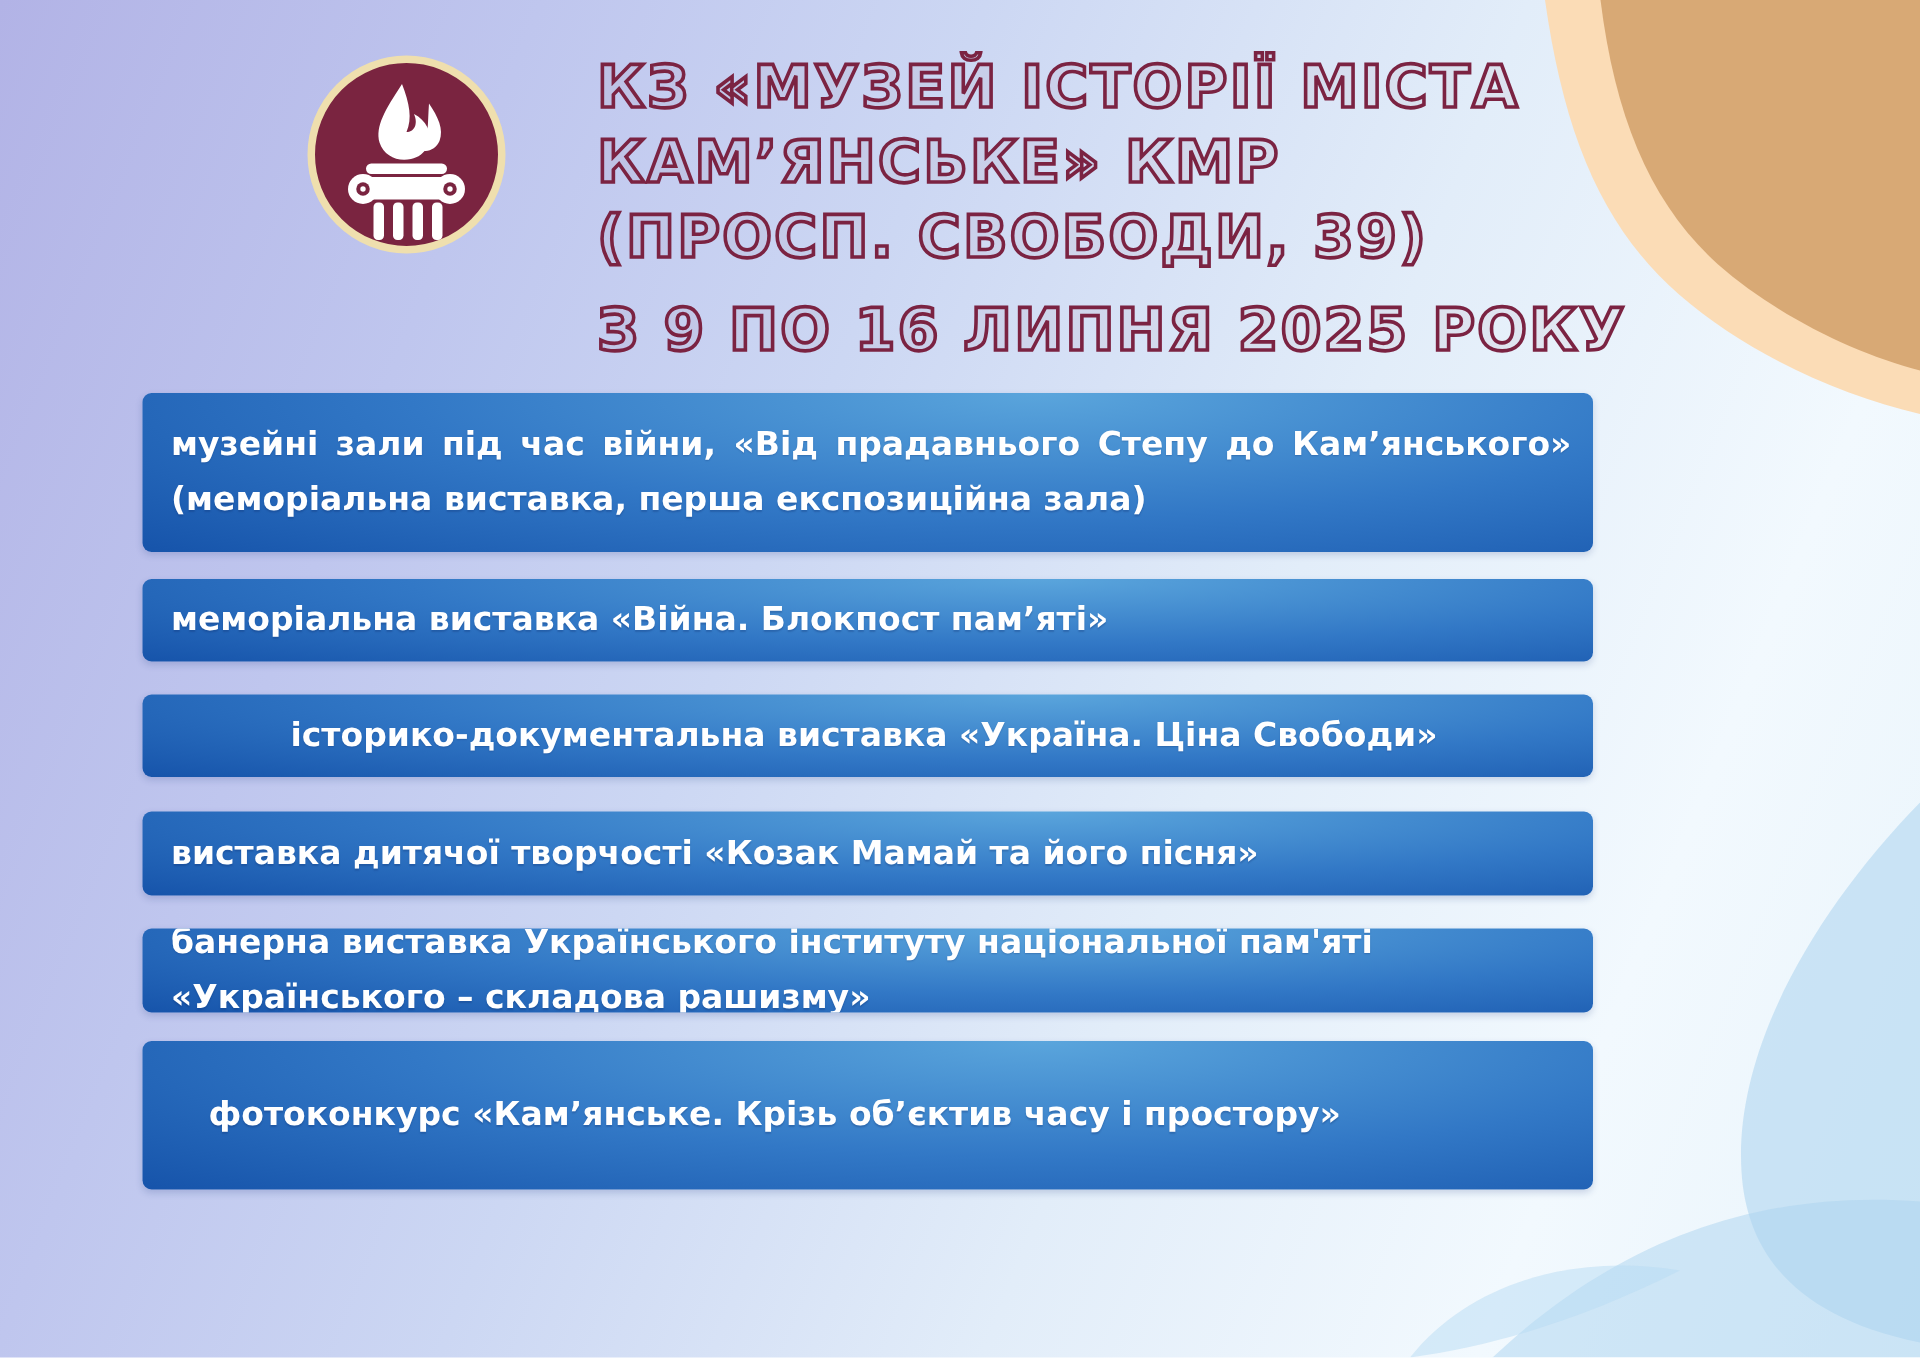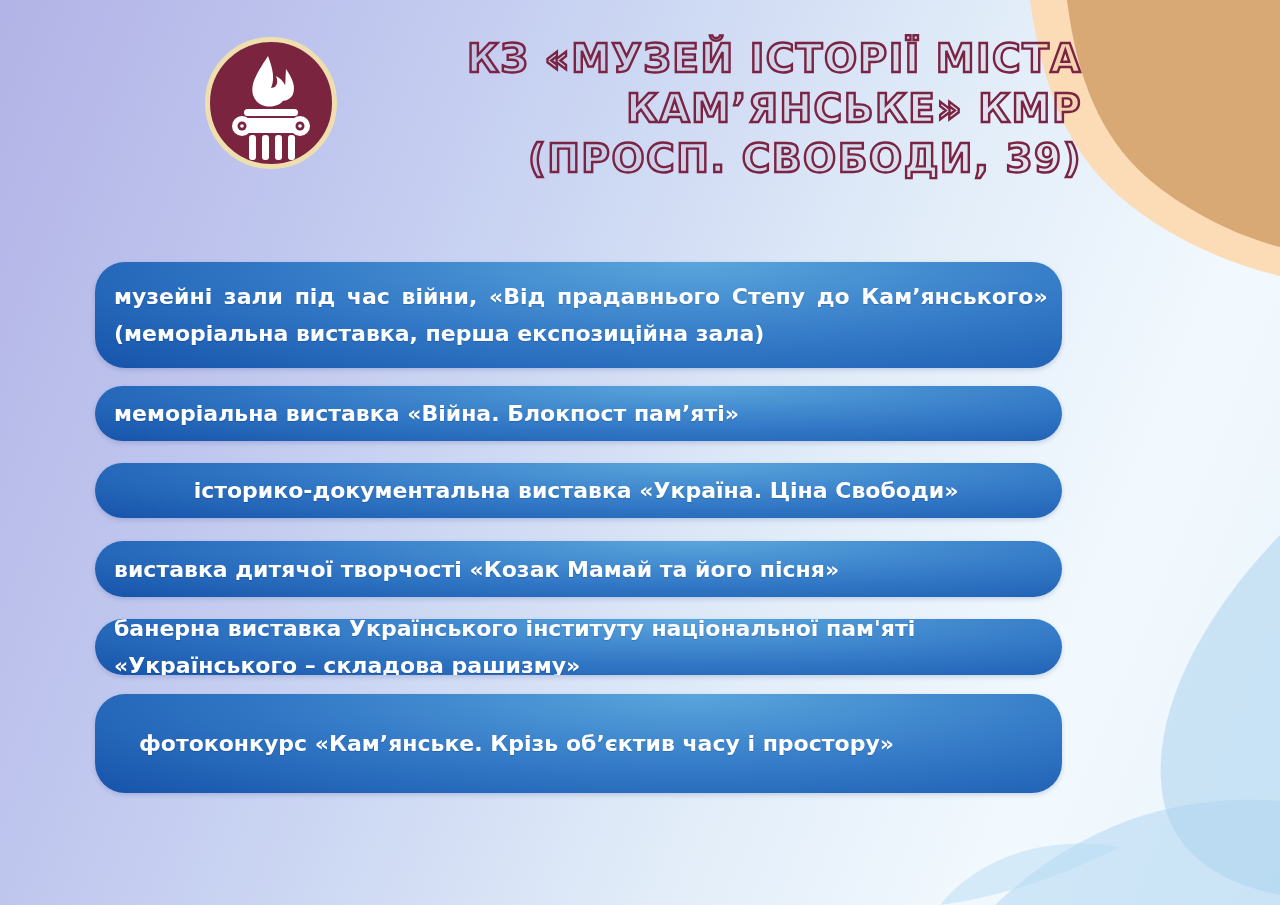--- a/index.html
+++ b/index.html
@@ -14,21 +14,21 @@
   
   .blob-top-right { position: absolute; top: 0; right: 0; width: 255px; height: 300px; }
   .petals-bottom-right { position: absolute; right: 0; bottom: 0; width: 340px; height: 380px; }
 
   
   .logo { position: absolute; left: 204px; top: 36px; width: 134px; height: 134px; }
 
   
   .title-block {
     position: absolute; left: 398px; top: 34px; width: 684px;
-    text-align: right;
+    text-align: left;
   }
   .title-line {
     font-size: 39px; font-weight: 700; line-height: 50px;
     letter-spacing: 1.5px; text-transform: uppercase;
     color: rgba(123, 35, 66, 0.05);
     -webkit-text-stroke: 2.4px #7b2342;
     white-space: nowrap;
   }
   .date-line {
     position: absolute; left: 398px; top: 196px; width: 684px;
@@ -37,21 +37,21 @@
     letter-spacing: 1.5px; text-transform: uppercase;
     color: rgba(123, 35, 66, 0.05);
     -webkit-text-stroke: 2.4px #7b2342;
     white-space: nowrap;
   }
 
   
   .banner-list { position: absolute; left: 95px; top: 0; width: 967px; height: 905px; }
   .banner {
     position: absolute; left: 0; width: 967px;
-    border-radius: 30px;
+    border-radius: 6px;
     background: radial-gradient(95% 170% at 62% 0%, #5aa5dc 0%, #3278c6 46%, #0e49a2 100%);
     box-shadow: 0 2px 5px rgba(20, 50, 120, 0.18);
     display: flex; flex-direction: column; justify-content: center;
     padding: 0 24px 0 19px;
     overflow: hidden;
   }
   .banner-line {
     color: #ffffff; font-weight: 700; font-size: 22px; line-height: 37px;
     white-space: nowrap;
     text-shadow: 0 1px 1px rgba(10, 40, 100, 0.25);
@@ -102,20 +102,21 @@
       <rect x="84" y="99" width="7" height="25" rx="3" fill="#ffffff"></rect>
     </g>
   </svg>
 
   <div class="title-block">
     <div class="title-line">КЗ «МУЗЕЙ ІСТОРІЇ МІСТА</div>
     <div class="title-line">КАМ’ЯНСЬКЕ» КМР</div>
     <div class="title-line">(ПРОСП. СВОБОДИ, 39)</div>
   </div>
 
+  <div class="date-line">З 9 ПО 16 ЛИПНЯ 2025 РОКУ</div>
 
   <div class="banner-list">
     <div class="banner">
       <div class="banner-line">музейні зали під час війни, «Від прадавнього Степу до Кам’янського»</div>
       <div class="banner-line">(меморіальна виставка, перша експозиційна зала)</div>
     </div>
     <div class="banner">
       <div class="banner-line">меморіальна виставка «Війна. Блокпост пам’яті»</div>
     </div>
     <div class="banner">

